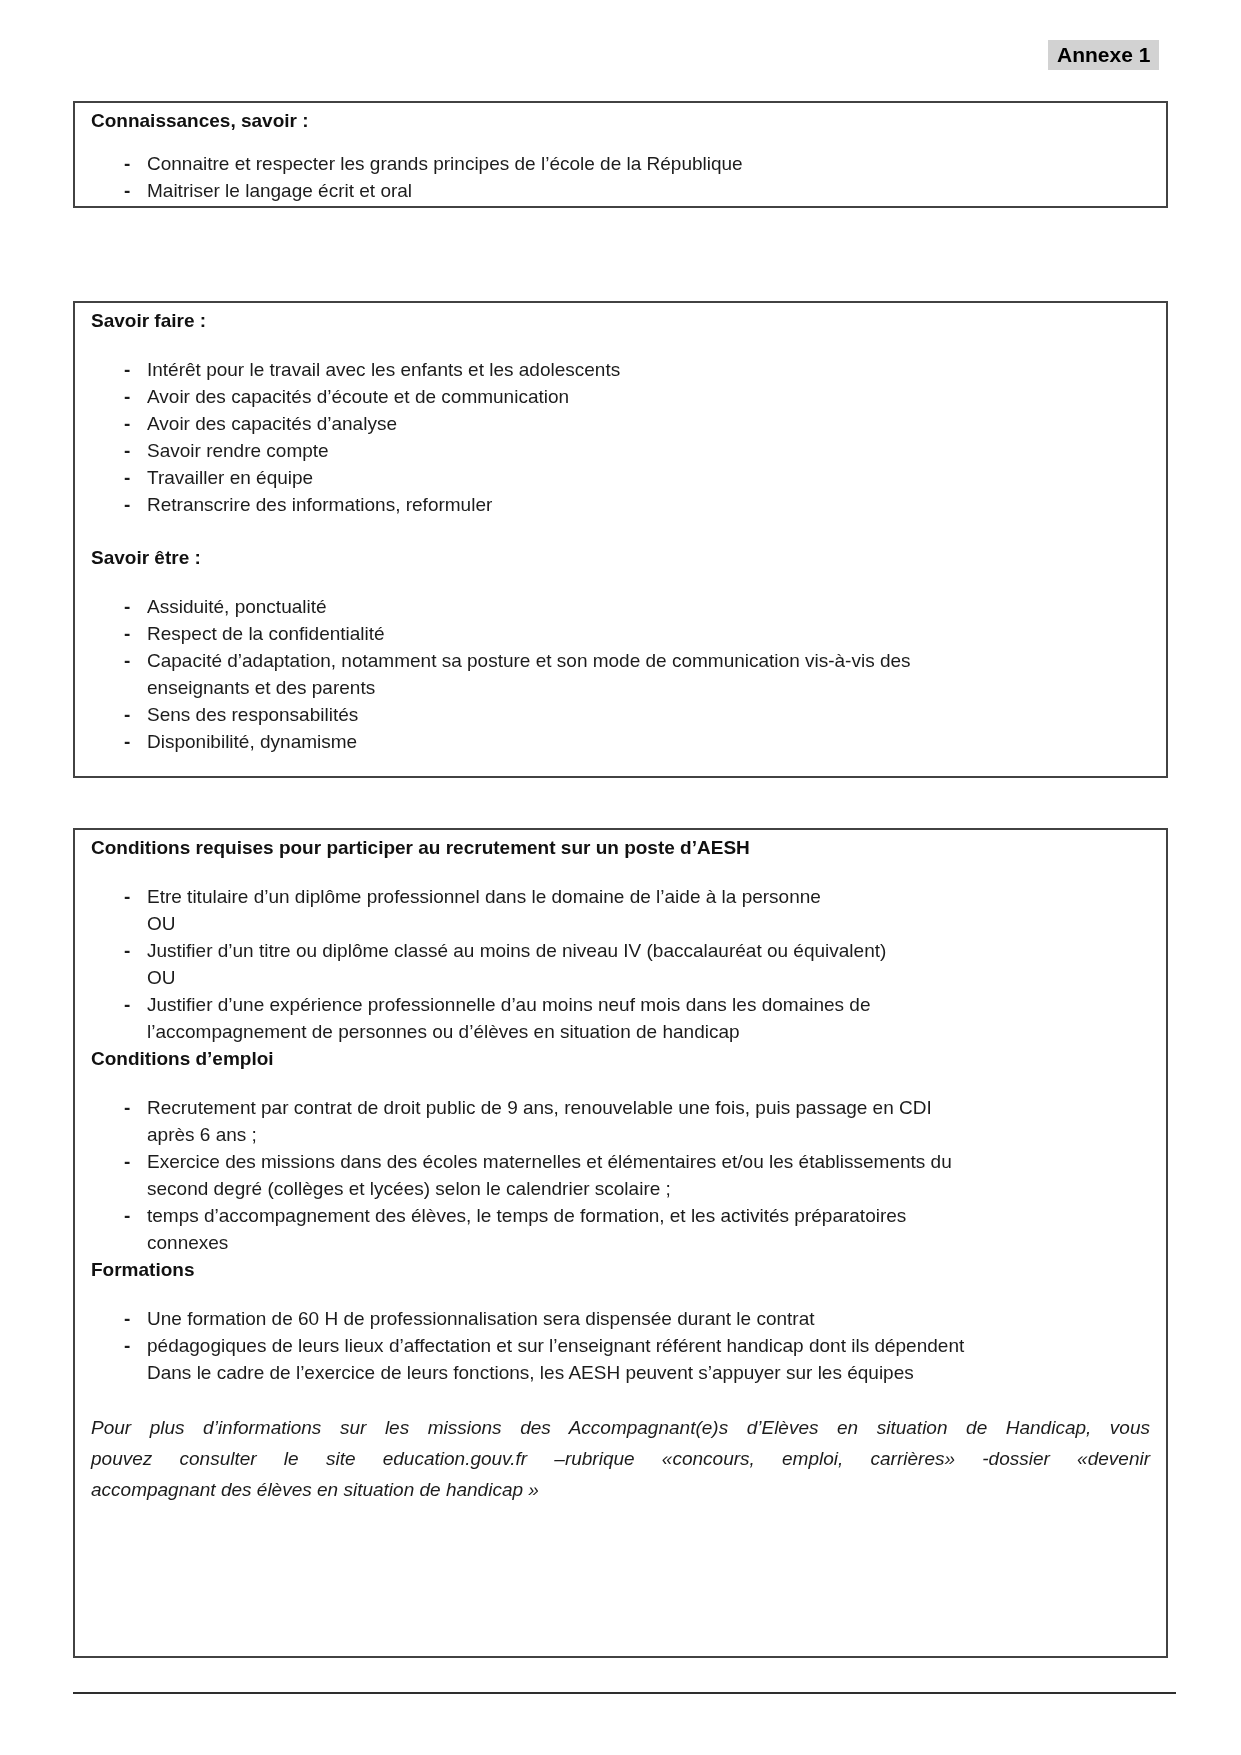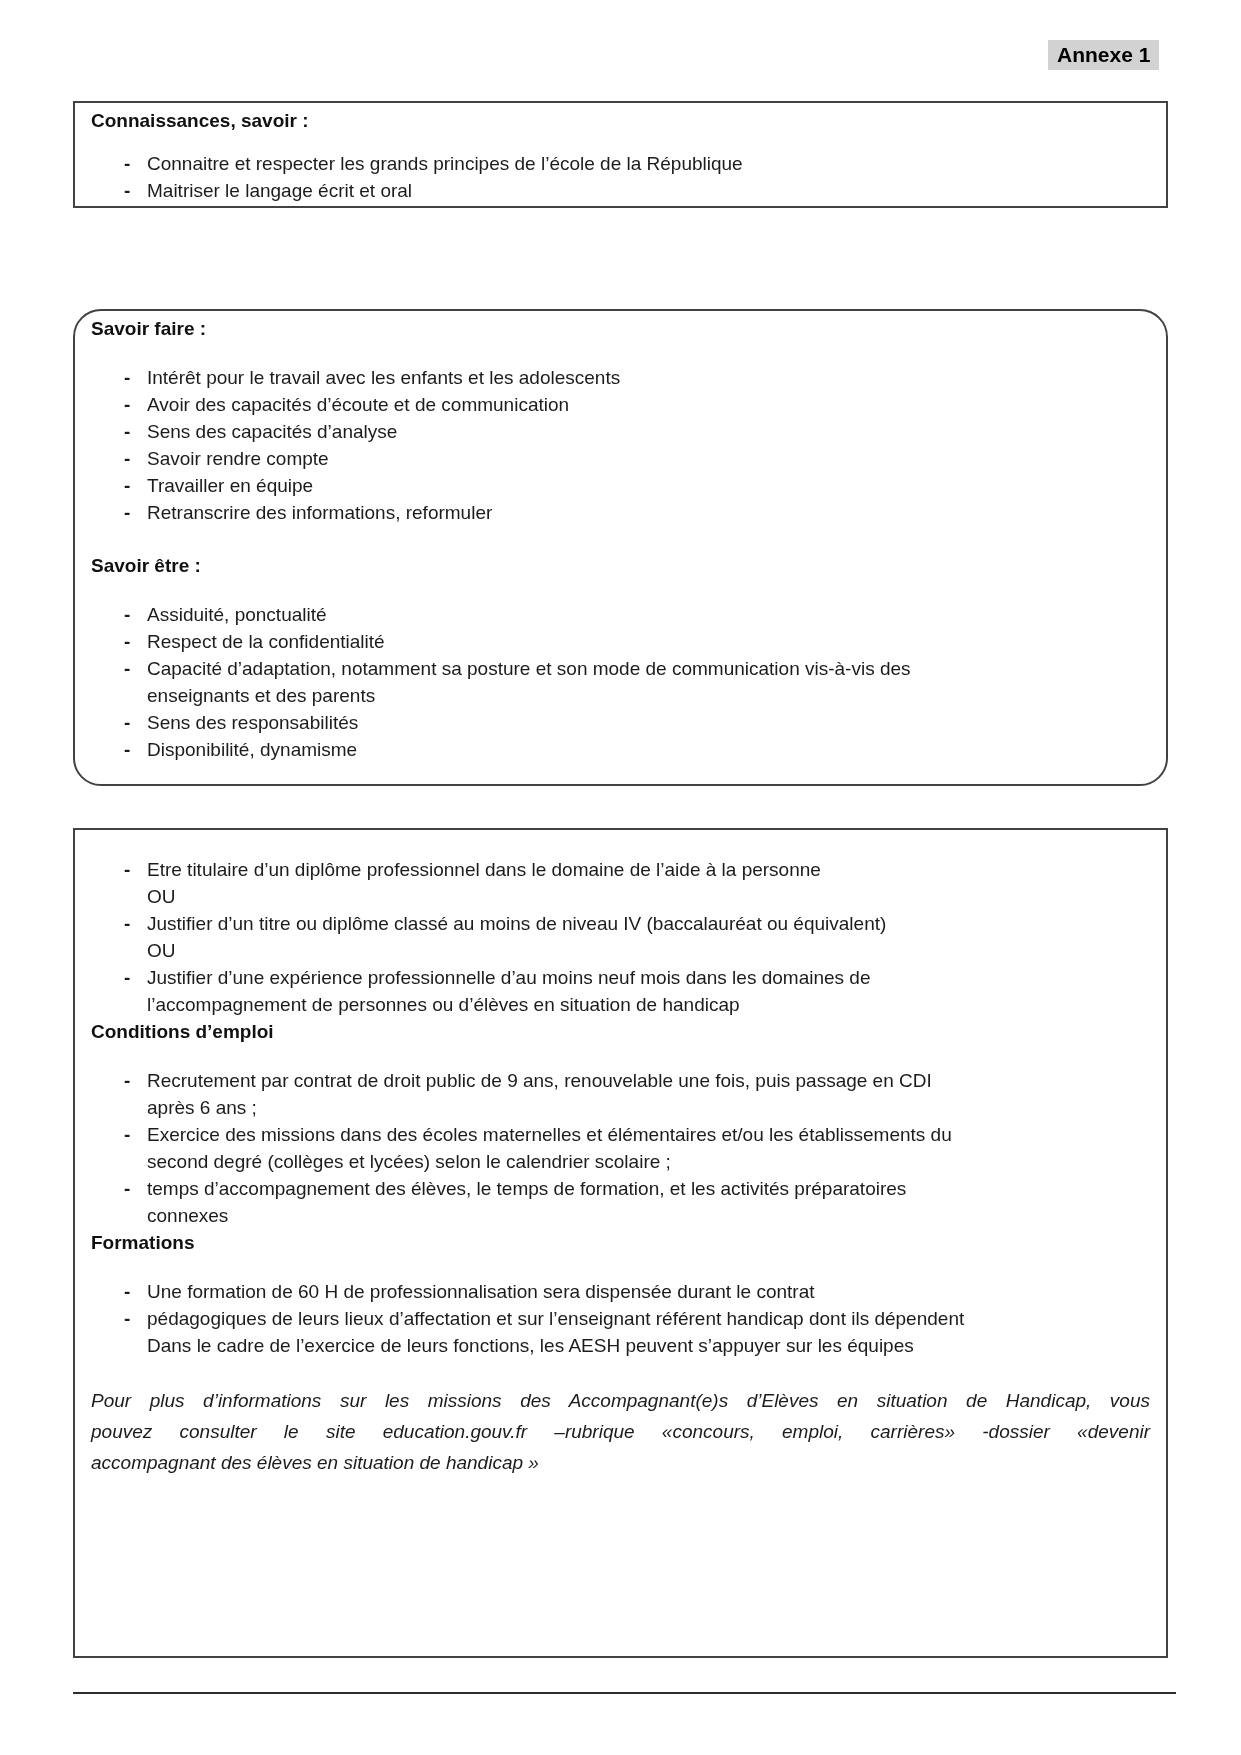--- a/index.html
+++ b/index.html
@@ -12,21 +12,21 @@
     position:absolute; top:40px; left:1048px;
     background:#d2d2d2; padding:3px 9px;
     font-weight:700; font-size:21px; color:#000;
   }
   .box {
     position:absolute; left:73px; width:1095px;
     border:2px solid #424242; box-sizing:border-box;
     padding:4px 16px; background:#ffffff;
   }
   .box-knowledge  { top:101px; height:107px; }
-  .box-skills     { top:309px; height:477px;border-radius:28px; }
+  .box-skills     { top:301px; height:477px; }
   .box-conditions { top:828px; height:830px; }
   .box h3 { margin:0; font-size:19px; font-weight:700; color:#111; line-height:27px; }
   .gap-title { margin-top:30px; }
   ul.bullets { list-style:none; margin:22px 0 0 0; padding:0; }
   ul.bullets.tight { margin-top:16px; }
   ul.bullets li { position:relative; padding-left:56px; font-size:19px; margin:0; }
   ul.bullets .dash {
     position:absolute; left:33px; top:0; line-height:27px; font-weight:700;
   }
   .ln, .connector { line-height:27px; }
@@ -68,21 +68,21 @@
       <li>
         <span class="dash">-</span>
         <div class="ln">Intérêt pour le travail avec les enfants et les adolescents</div>
       </li>
       <li>
         <span class="dash">-</span>
         <div class="ln">Avoir des capacités d’écoute et de communication</div>
       </li>
       <li>
         <span class="dash">-</span>
-        <div class="ln">Sens des capacités d’analyse</div>
+        <div class="ln">Avoir des capacités d’analyse</div>
       </li>
       <li>
         <span class="dash">-</span>
         <div class="ln">Savoir rendre compte</div>
       </li>
       <li>
         <span class="dash">-</span>
         <div class="ln">Travailler en équipe</div>
       </li>
       <li>
@@ -111,20 +111,21 @@
         <div class="ln">Sens des responsabilités</div>
       </li>
       <li>
         <span class="dash">-</span>
         <div class="ln">Disponibilité, dynamisme</div>
       </li>
     </ul>
   </section>
 
   <section class="box box-conditions">
+    <h3>Conditions requises pour participer au recrutement sur un poste d’AESH</h3>
     <ul class="bullets">
       <li>
         <span class="dash">-</span>
         <div class="ln">Etre titulaire d’un diplôme professionnel dans le domaine de l’aide à la personne</div>
         <div class="connector">OU</div>
       </li>
       <li>
         <span class="dash">-</span>
         <div class="ln">Justifier d’un titre ou diplôme classé au moins de niveau IV (baccalauréat ou équivalent)</div>
         <div class="connector">OU</div>

